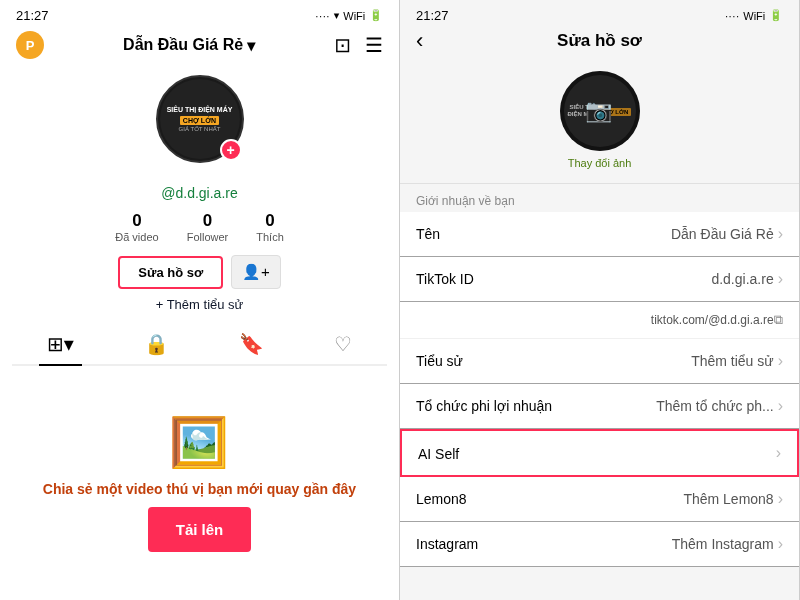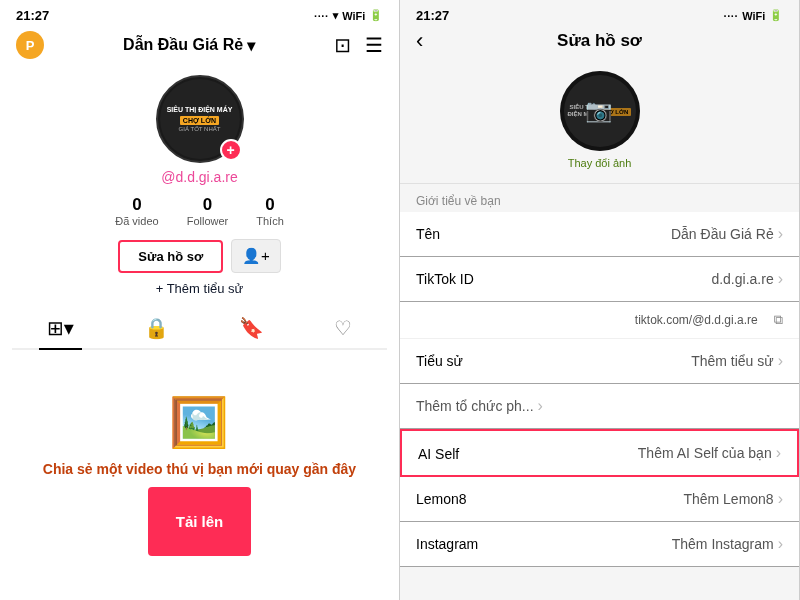--- a/index.html
+++ b/index.html
@@ -22,21 +22,21 @@
       border-right: 1px solid #ccc;
     }
 
     
     .status-bar {
       display: flex;
       justify-content: space-between;
       align-items: center;
       padding: 8px 16px 4px;
       font-size: 13px;
-      font-weight: 700;
+      font-weight: 400;
     }
     .status-right {
       display: flex;
       align-items: center;
       gap: 4px;
       font-size: 11px;
     }
 
     
     .left-panel .header {
@@ -117,22 +117,23 @@
       display: flex;
       align-items: center;
       justify-content: center;
       color: white;
       font-size: 14px;
       font-weight: 700;
     }
 
     .username {
       font-size: 14px;
-      color: #ec4899;
+      color: #15803d;
       margin-bottom: 10px;
+      margin-top: 16px;
     }
 
     .stats-row {
       display: flex;
       gap: 28px;
       margin-bottom: 12px;
     }
     .stat-item {
       display: flex;
       flex-direction: column;
@@ -232,21 +233,21 @@
     .empty-text {
       font-size: 14px;
       font-weight: 600;
       color: #c2410c;
       text-align: center;
     }
     .upload-btn {
       background: #fe2c55;
       color: white;
       border: none;
-      padding: 26px 28px;
+      padding: 14px 28px;
       border-radius: 4px;
       font-size: 15px;
       font-weight: 600;
       cursor: pointer;
     }
 
     
     .right-panel {
       width: 400px;
       height: 600px;
@@ -353,21 +354,21 @@
       font-size: 14px;
       color: #555;
     }
     .edit-row-value .chevron {
       color: #bbb;
       font-size: 16px;
     }
     .edit-row-link {
       display: flex;
       align-items: center;
-      gap: 16px;
+      gap: 0;
       font-size: 12px;
       color: #555;
     }
     .copy-icon {
       font-size: 13px;
       color: #888;
     }
 
     .ai-self-row {
       border: 2px solid #fe2c55;
@@ -519,21 +520,21 @@
           <div class="cho-lon-text" style="font-size:6px;">SIÊU THỊ<br>ĐIỆN MÁY</div>
           <div class="cho-lon-bar" style="font-size:6px;">CHỢ LỚN</div>
         </div>
         <div class="camera-icon-overlay" style="background:rgba(0,0,0,0.3); border-radius:50%;">
           <span style="font-size:22px;">📷</span>
         </div>
       </div>
       <span class="thay-doi-anh">Thay đổi ảnh</span>
     </div>
 
-    <div class="section-title">Giới tiểu về bạn</div>
+    <div class="section-title">Giới nhuận về bạn</div>
 
     <div class="edit-row">
       <span class="edit-row-label">Tên</span>
       <div class="edit-row-value">
         <span>Dẫn Đầu Giá Rẻ</span>
         <span class="chevron">›</span>
       </div>
     </div>
 
     <div class="edit-row">
@@ -553,30 +554,30 @@
 
     <div class="edit-row">
       <span class="edit-row-label">Tiểu sử</span>
       <div class="edit-row-value">
         <span>Thêm tiểu sử</span>
         <span class="chevron">›</span>
       </div>
     </div>
 
     <div class="edit-row">
+      <span class="edit-row-label">Tổ chức phi lợi nhuận</span>
       <div class="edit-row-value">
         <span>Thêm tổ chức ph...</span>
         <span class="chevron">›</span>
       </div>
     </div>
 
     <div class="edit-row ai-self-row">
       <span class="edit-row-label">AI Self</span>
       <div class="edit-row-value">
-        <span>Thêm AI Self của bạn</span>
         <span class="chevron">›</span>
       </div>
     </div>
 
 
     <div class="edit-row">
       <span class="edit-row-label">Lemon8</span>
       <div class="edit-row-value">
         <span>Thêm Lemon8</span>
         <span class="chevron">›</span>

